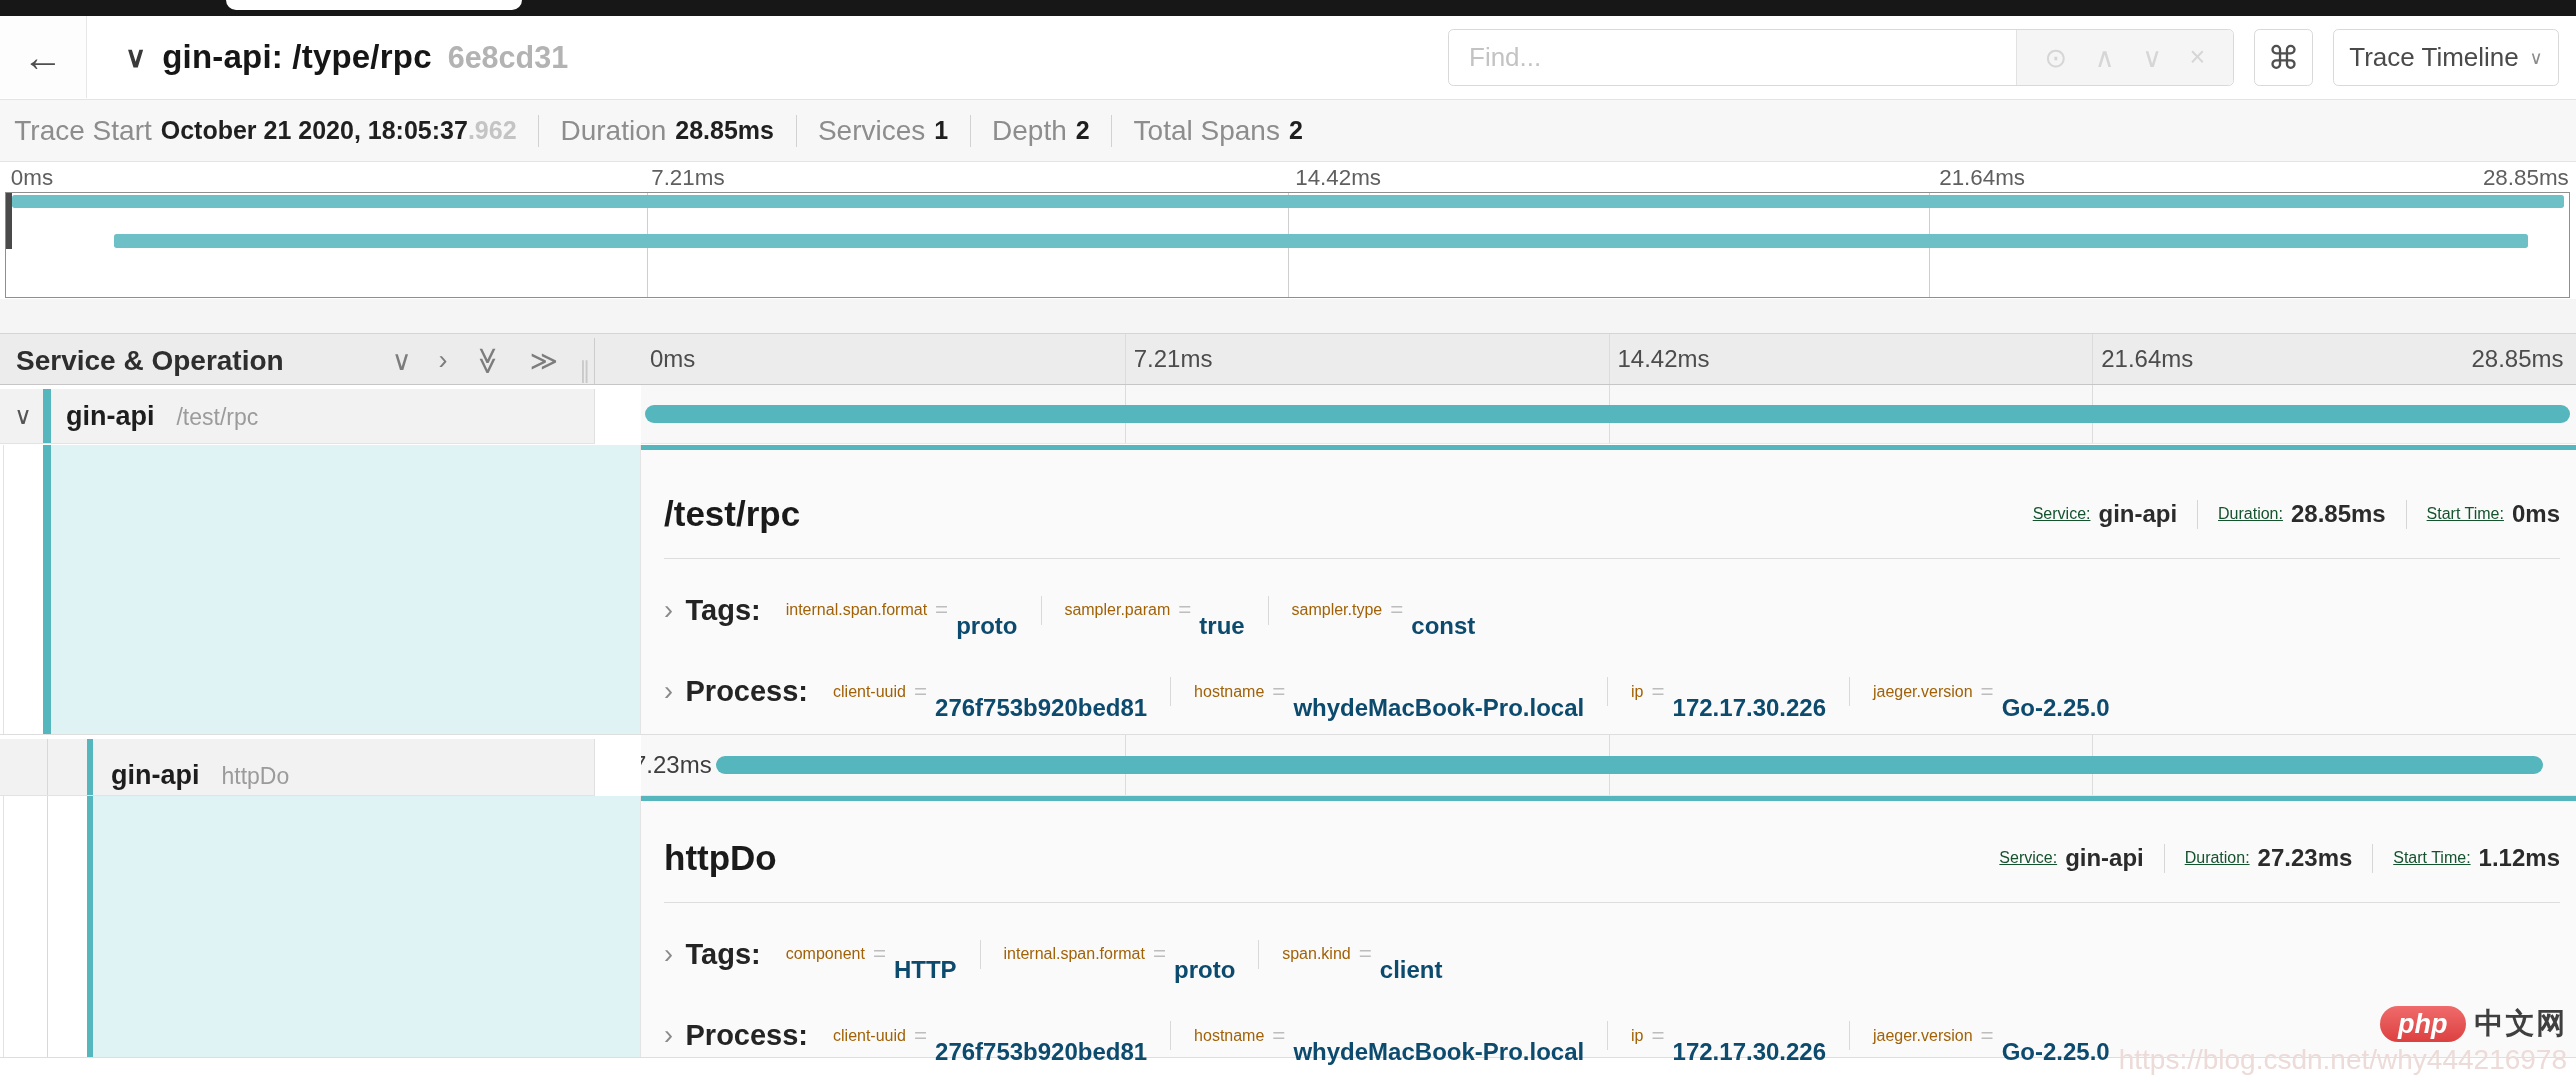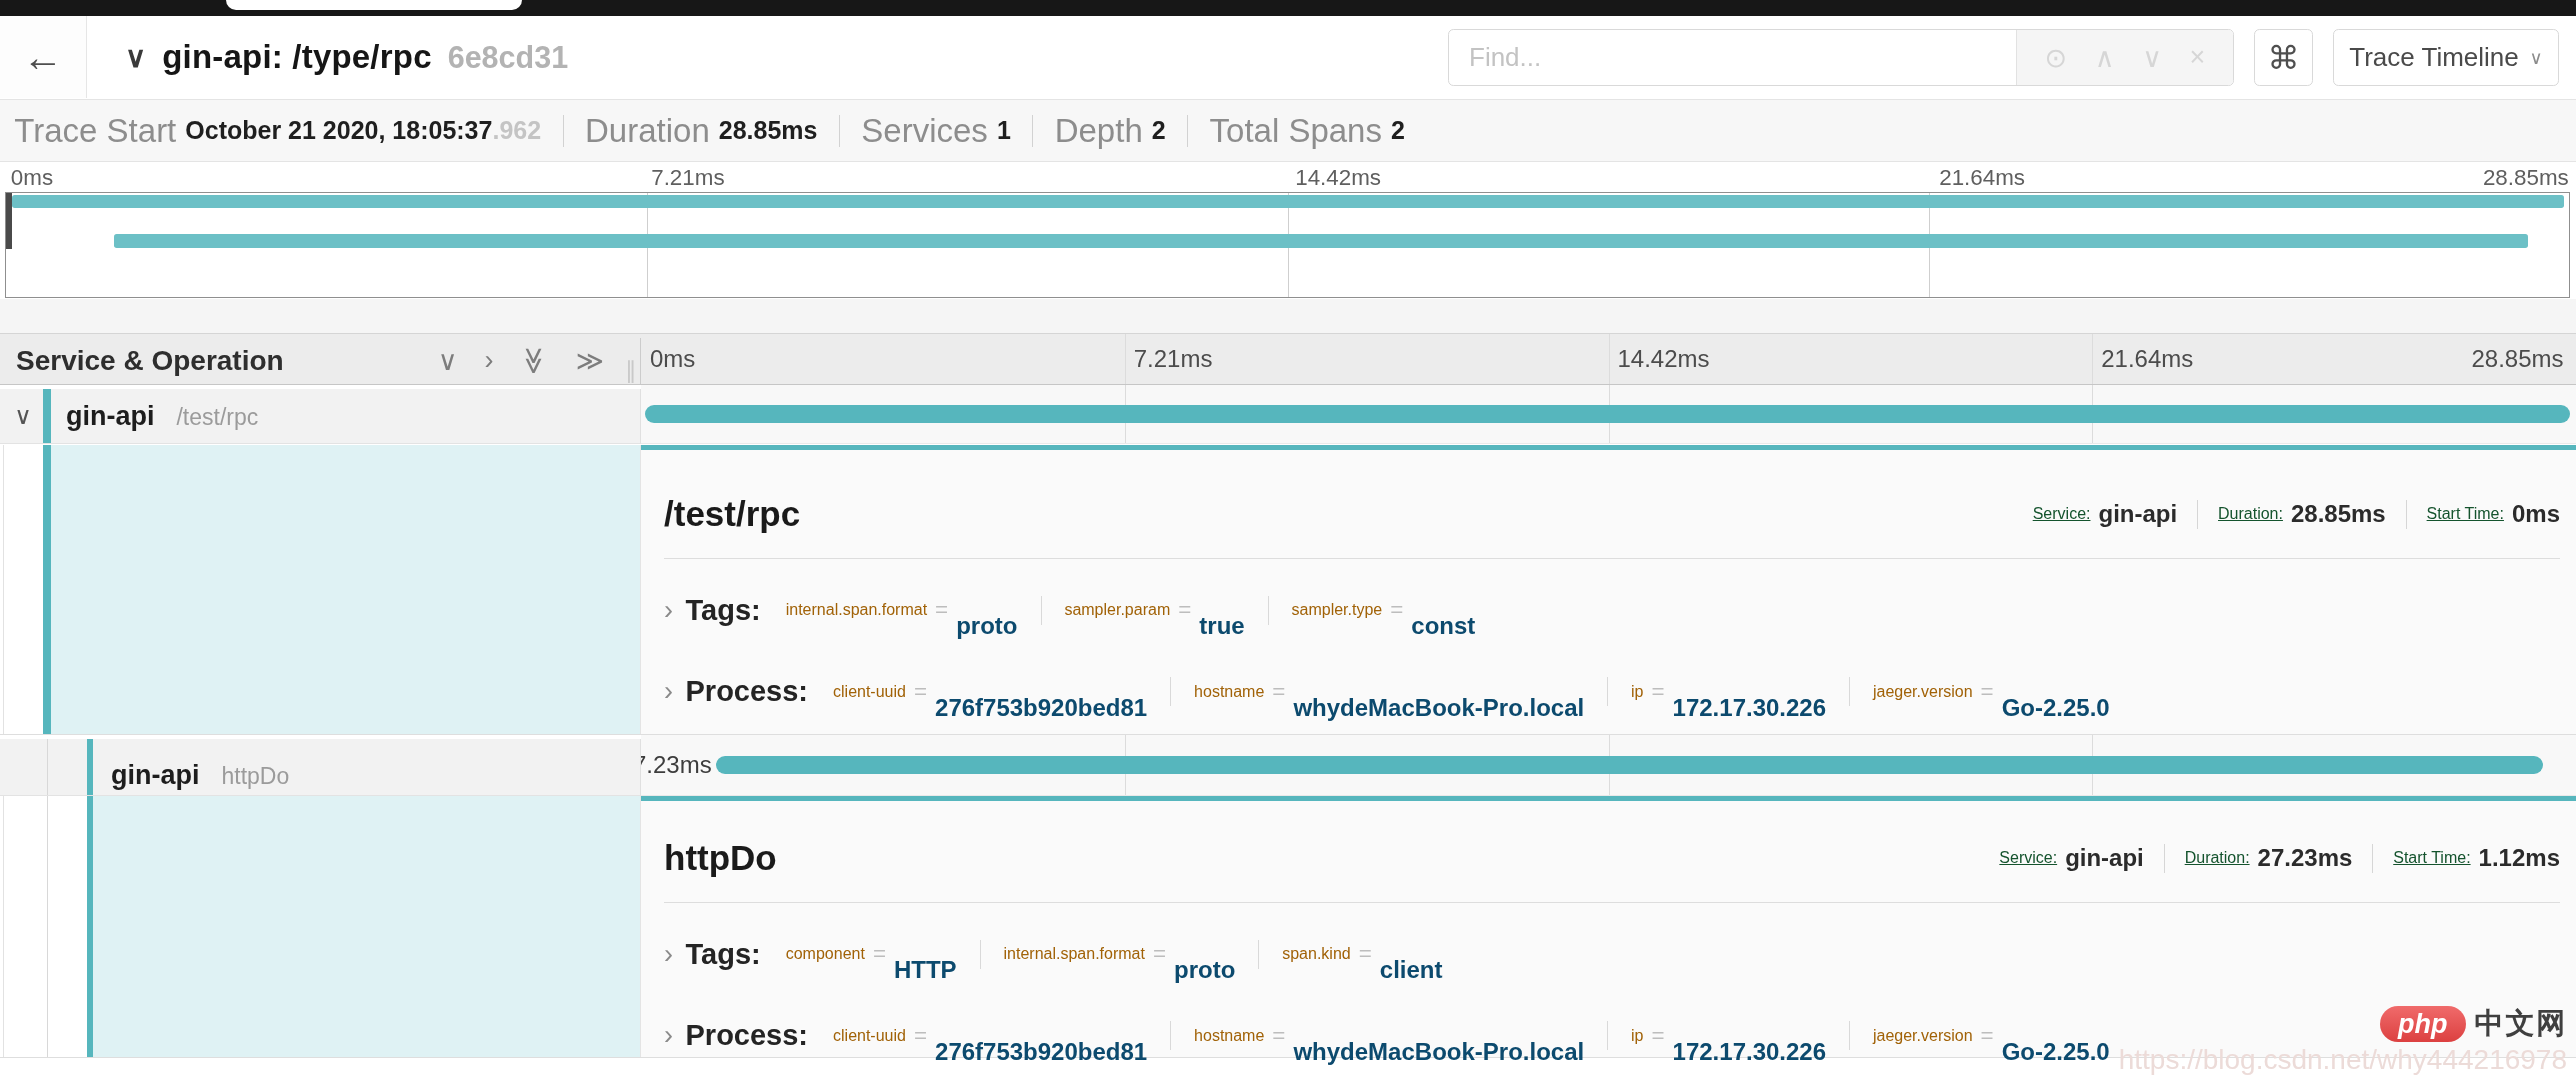--- a/index.html
+++ b/index.html
@@ -31,41 +31,41 @@
     border-radius:5.4px; display:flex; align-items:center; justify-content:center; font-size:32px; color:#4f4f4f;
     background:#fff; cursor:pointer; }
   .tt-btn { position:absolute; left:2333px; top:13.4px; width:226px; height:57px; border:0.9px solid #d9d9d9;
     border-radius:5.4px; display:flex; align-items:center; justify-content:center; gap:10.8px; font-size:26px;
     color:#4a4a4a; background:#fff; cursor:pointer; }
   .tt-btn .sm { font-size:18px; color:#8c8c8c; }
 
   
   #info { position:absolute; left:0; top:99px; width:2576px; height:63px; background:#f7f7f7;
     border-top:0.9px solid #e4e4e4; border-bottom:0.9px solid #e4e4e4; display:flex; align-items:center; padding-left:14.3px; }
-  #info .lbl { color:#8d8d8d; font-size:33px; }
+  #info .lbl { color:#8d8d8d; font-size:28px; }
   #info .val { color:#1f1f1f; font-size:25px; font-weight:bold; margin-left:9px; }
   #info .ms  { color:#c4c4c4; font-size:25px; font-weight:bold; }
   #info .sep { width:0.9px; height:32px; background:#d2d2d2; margin:0 21.5px; }
 
   
   #mini-ticks { position:absolute; left:0; top:163px; width:2576px; height:27px; font-size:22.4px; color:#5f5f5f; }
   #mini-ticks span { position:absolute; top:1.8px; }
   #mini { position:absolute; left:5.4px; top:192px; width:2565px; height:106px; background:#fff;
     border:1.8px solid #8f8f8f; }
   #mini .vl { position:absolute; top:0; bottom:0; width:0.9px; background:#cfcfcf; }
   #mini .mbar { position:absolute; height:13.4px; background:#6cc0c6; border-radius:2.7px; }
   #mini .mbar.b1 { top:1.8px; }
   #mini .mbar.b2 { top:41px; height:14.3px; }
   #mini .handle { position:absolute; left:0; top:0; width:5.4px; height:56px; background:#4a4a4a; cursor:ew-resize; }
   #spacer { position:absolute; left:0; top:299px; width:2576px; height:34px; background:#f5f5f5; }
 
   
   #grid-hdr { position:absolute; left:0; top:333px; width:2576px; height:52px; background:#ececec;
     border-top:0.9px solid #d5d5d5; border-bottom:0.9px solid #c6c6c6; }
-  .lcell { position:absolute; left:0; top:4px; bottom:0; width:641px; border-right:0.9px solid #cccccc; }
+  .lcell { position:absolute; left:0; top:4px; bottom:0; width:595px; border-right:0.9px solid #cccccc; }
   .rcell { position:absolute; left:641px; right:0; top:0; bottom:0; overflow:hidden; }
   #grid-hdr .svc-op { position:absolute; left:16px; top:50%; transform:translateY(-50%);
     font-size:28px; font-weight:bold; color:#2e2e2e; }
   #grid-hdr .hdr-icons { position:absolute; right:36px; top:50%; transform:translateY(-50%);
     display:flex; gap:27px; font-size:27px; color:#7d7d7d; }
   #grid-hdr .hdr-icons span { cursor:pointer; }
   .rot90 { display:inline-block; transform:rotate(90deg); }
   #grid-hdr .grip { position:absolute; right:3.6px; bottom:0px; color:#c9c9c9; font-size:23px; cursor:col-resize; }
   .tick { position:absolute; top:50%; transform:translateY(-50%); font-size:24px; color:#4c4c4c; white-space:nowrap; }
   .t0 { left:9px; } .t1 { left:calc(25% + 9px); } .t2 { left:calc(50% + 9px); }

